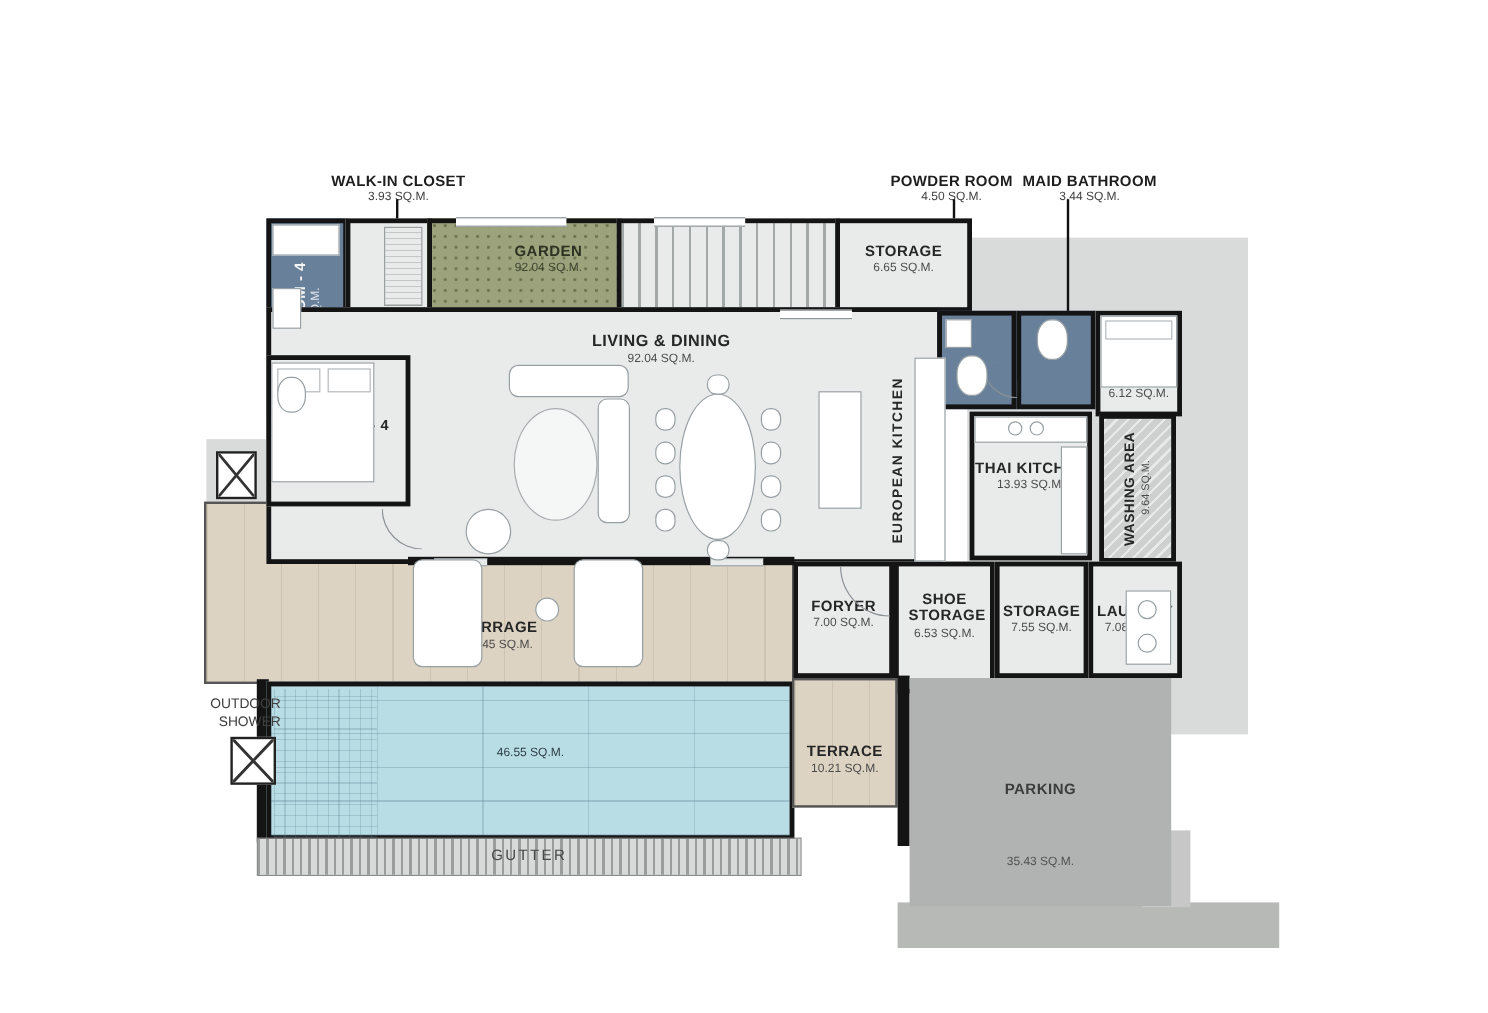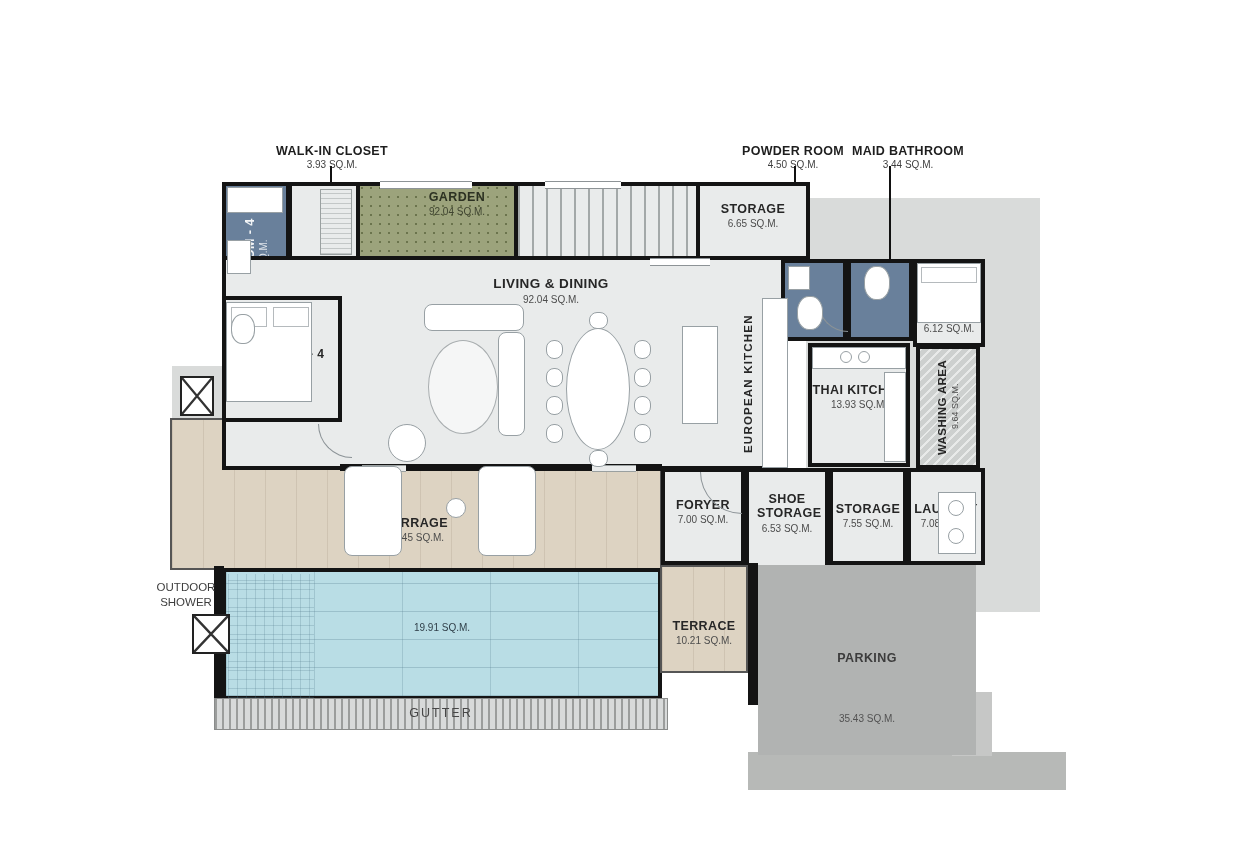--- a/index.html
+++ b/index.html
@@ -102,21 +102,21 @@
   <div class="room wet" style="left:222px;top:182px;width:68px;height:168px;">
     <div class="vertlab white" style="left:0;top:0;width:100%;height:100%;">
       <span class="rname">BATHROOM - 4</span>
       <span class="rarea">5.64 SQ.M.</span>
     </div>
   </div>
   <div class="room" style="left:288px;top:182px;width:72px;height:78px;">
     <div style="position:absolute;right:4px;top:3px;width:30px;height:64px;border:1px solid #9aa0a0;background:repeating-linear-gradient(0deg,#c3c7c7 0 1px,transparent 1px 5px);"></div>
   </div>
   <div class="room garden-pat" style="left:356px;top:182px;width:162px;height:78px;">
-    <div class="rlabel" style="top:4px;margin-left:40px;">
+    <div class="rlabel" style="top:16px;margin-left:40px;">
       <span class="rname" style="color:#2c3122;">GARDEN</span>
       <span class="rarea" style="color:#3f4430;">92.04 SQ.M.</span>
     </div>
   </div>
   <div class="room stairs-pat" style="left:514px;top:182px;width:186px;height:78px;"></div>
   <div class="uptext" style="left:530px;top:263px;">UP</div>
   <div class="room" style="left:696px;top:182px;width:114px;height:78px;">
     <div class="rlabel" style="top:16px;">
       <span class="rname">STORAGE</span>
       <span class="rarea">6.65 SQ.M.</span>
@@ -186,41 +186,41 @@
     <div class="rlabel" style="top:30px;">
       <span class="rname">LAUNDRY</span>
       <span class="rarea">7.08 SQ.M.</span>
     </div>
   </div>
 
   <div class="wallseg" style="left:214px;top:566px;width:10px;height:136px;"></div>
   <div class="room pool-pat" style="left:222px;top:568px;width:440px;height:132px;">
     <div class="shelf-pat" style="left:2px;top:2px;width:86px;height:124px;"></div>
     <div class="rlabel" style="top:48px;">
-      <span class="rarea" style="color:#31404a;">19.91 SQ.M.</span>
+      <span class="rarea" style="color:#31404a;">46.55 SQ.M.</span>
     </div>
   </div>
   <div class="room thinroom terr-pat" style="left:660px;top:565px;width:88px;height:108px;">
     <div class="rlabel" style="top:52px;">
       <span class="rname">TERRACE</span>
       <span class="rarea">10.21 SQ.M.</span>
     </div>
   </div>
   <div class="wallseg" style="left:748px;top:563px;width:10px;height:142px;"></div>
   <div class="parking" style="position:absolute;left:758px;top:565px;width:218px;height:190px;">
     <div class="rlabel" style="top:86px;">
       <span class="rname" style="color:#3c3c3c;">PARKING</span>
       <span class="rarea" style="color:#525252;margin-top:48px;">35.43 SQ.M.</span>
     </div>
   </div>
   <div class="gutter-pat" style="position:absolute;left:214px;top:698px;width:452px;height:30px;">
     <div class="rlabel gutterlab" style="top:7px;">GUTTER</div>
   </div>
 
-  <div class="misc-label" style="left:138px;top:580px;width:96px;">OUTDOOR SHOWER</div>
+  <div class="misc-label" style="left:138px;top:580px;width:96px;text-align:right;">OUTDOOR SHOWER</div>
   <div class="xbox" style="left:192px;top:614px;width:38px;height:40px;">
     <svg viewBox="0 0 10 10" preserveAspectRatio="none">
         <path d="M0 0 L10 10 M10 0 L0 10" stroke="#333" stroke-width="0.7" fill="none"></path>
       </svg>
   </div>
   <div class="xbox" style="left:180px;top:376px;width:34px;height:40px;">
     <svg viewBox="0 0 10 10" preserveAspectRatio="none">
         <path d="M0 0 L10 10 M10 0 L0 10" stroke="#333" stroke-width="0.7" fill="none"></path>
       </svg>
   </div>

